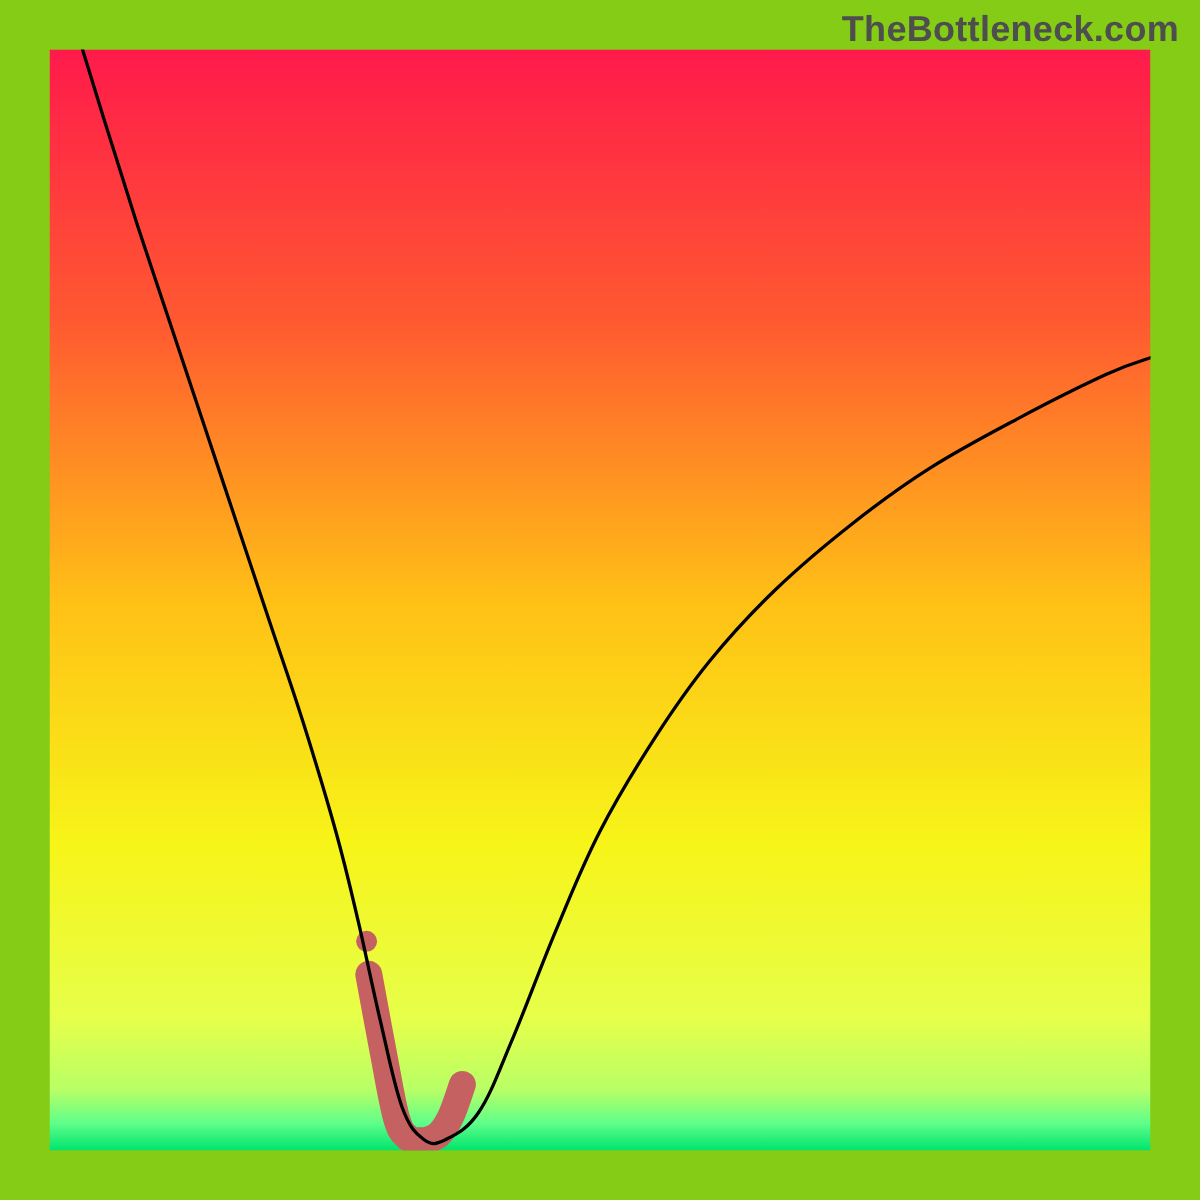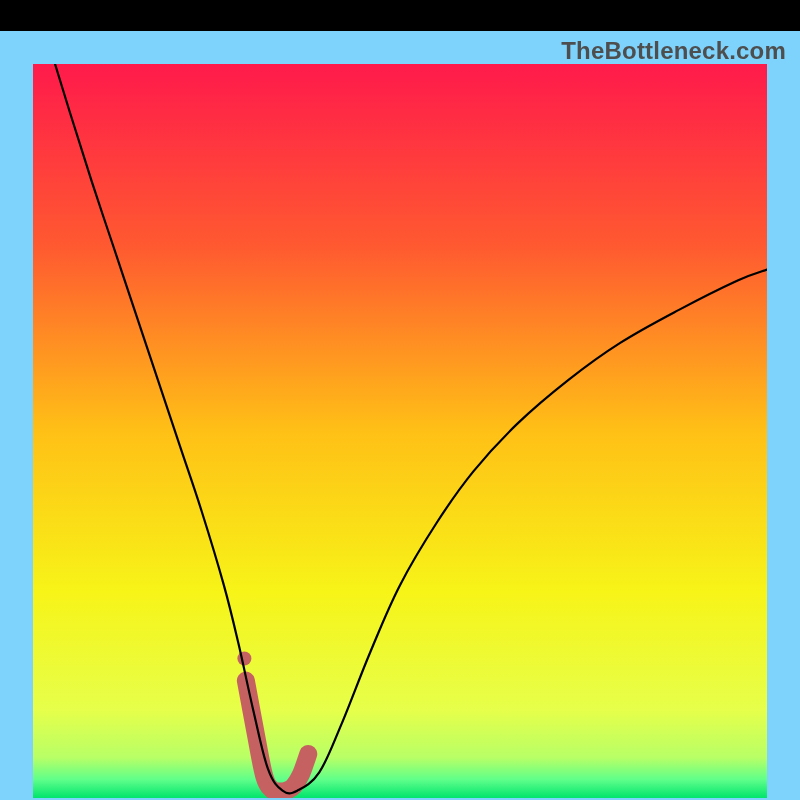--- a/index.html
+++ b/index.html
@@ -7,22 +7,21 @@
     padding: 0;
     width: 800px;
     height: 800px;
     background: #000;
     overflow: hidden;
     font-family: Arial, Helvetica, sans-serif;
   }
   .frame {
     position: absolute;
     inset: 0;
-    background: #7dd3fc;
-    margin-top: 31px;
+    background: #84cc16;
   }
   .plot-area {
     position: absolute;
     left: 33px;
     top: 33px;
     width: 734px;
     height: 734px;
     
   }
   .watermark {

